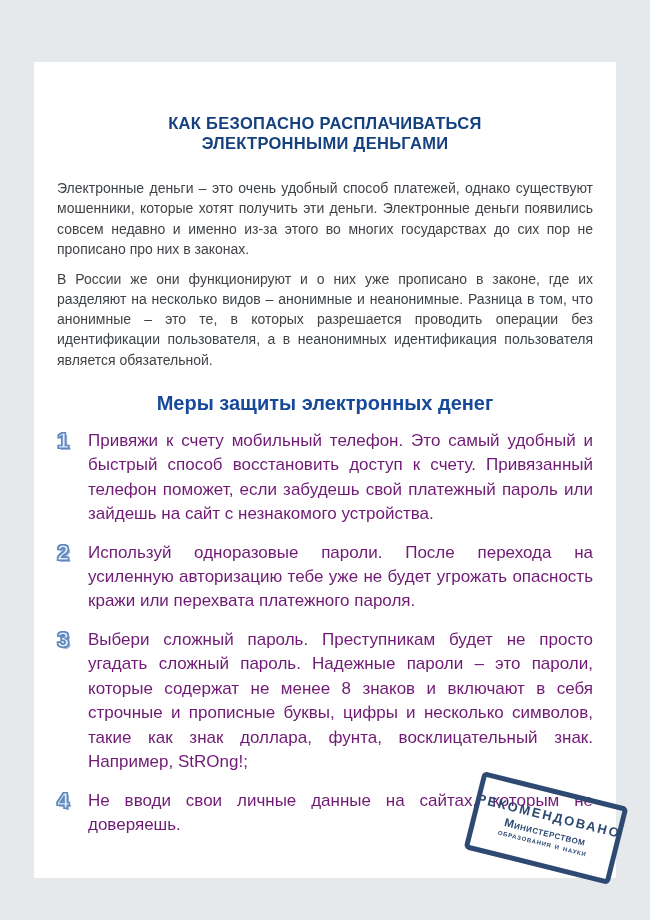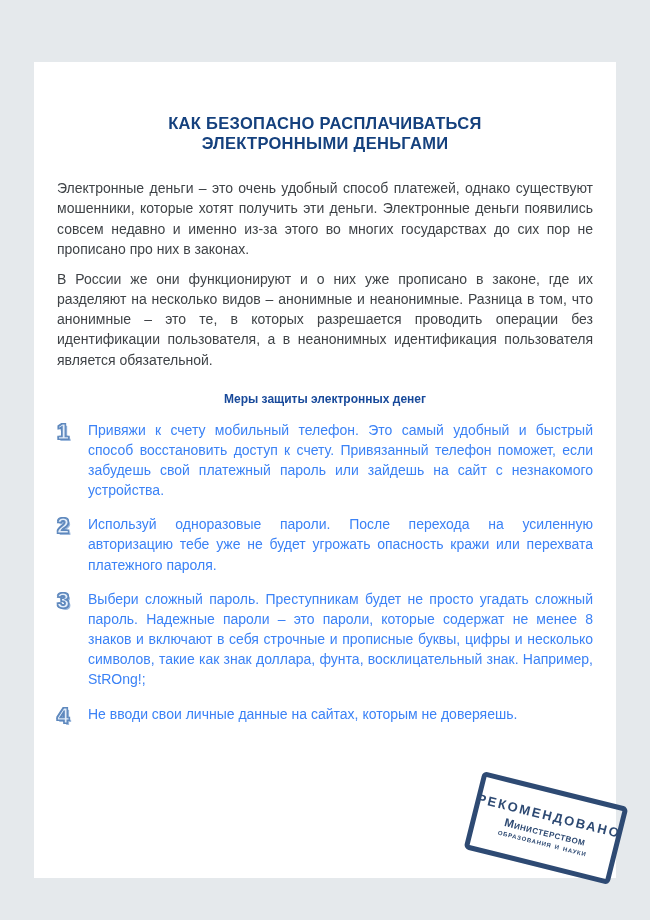--- a/index.html
+++ b/index.html
@@ -48,21 +48,21 @@
     color: #3f4347;
     font-size: 14px;
     line-height: 1.44;
   }
   .para.first { margin-top: 25px; }
   .section-title {
     margin: 22px 0 14px 0;
     text-align: center;
     color: #17499a;
     font-weight: bold;
-    font-size: 12px;
+    font-size: 20px;
   }
   .measure {
     display: flex;
     align-items: flex-start;
     margin-top: 14px;
   }
   .measure-num {
     flex: 0 0 31px;
     font-size: 22px;
     font-weight: bold;
@@ -73,22 +73,22 @@
     text-shadow:
       -1px -1px 0 #5e88bd,
        1px -1px 0 #5e88bd,
       -1px  1px 0 #5e88bd,
        1px  1px 0 #5e88bd,
        2px  2px 0 #9db9dd;
   }
   .measure-text {
     flex: 1;
     text-align: justify;
-    color: #3b82f6;
-    font-size: 14px;
+    color: #701a75;
+    font-size: 17px;
     line-height: 1.44;
   }
   .stamp {
     position: absolute;
     left: 437px; top: 726px;
     width: 150px; height: 80px;
     box-sizing: border-box;
     border: 5px solid #2e4a73;
     border-radius: 5px;
     transform: rotate(14deg);

